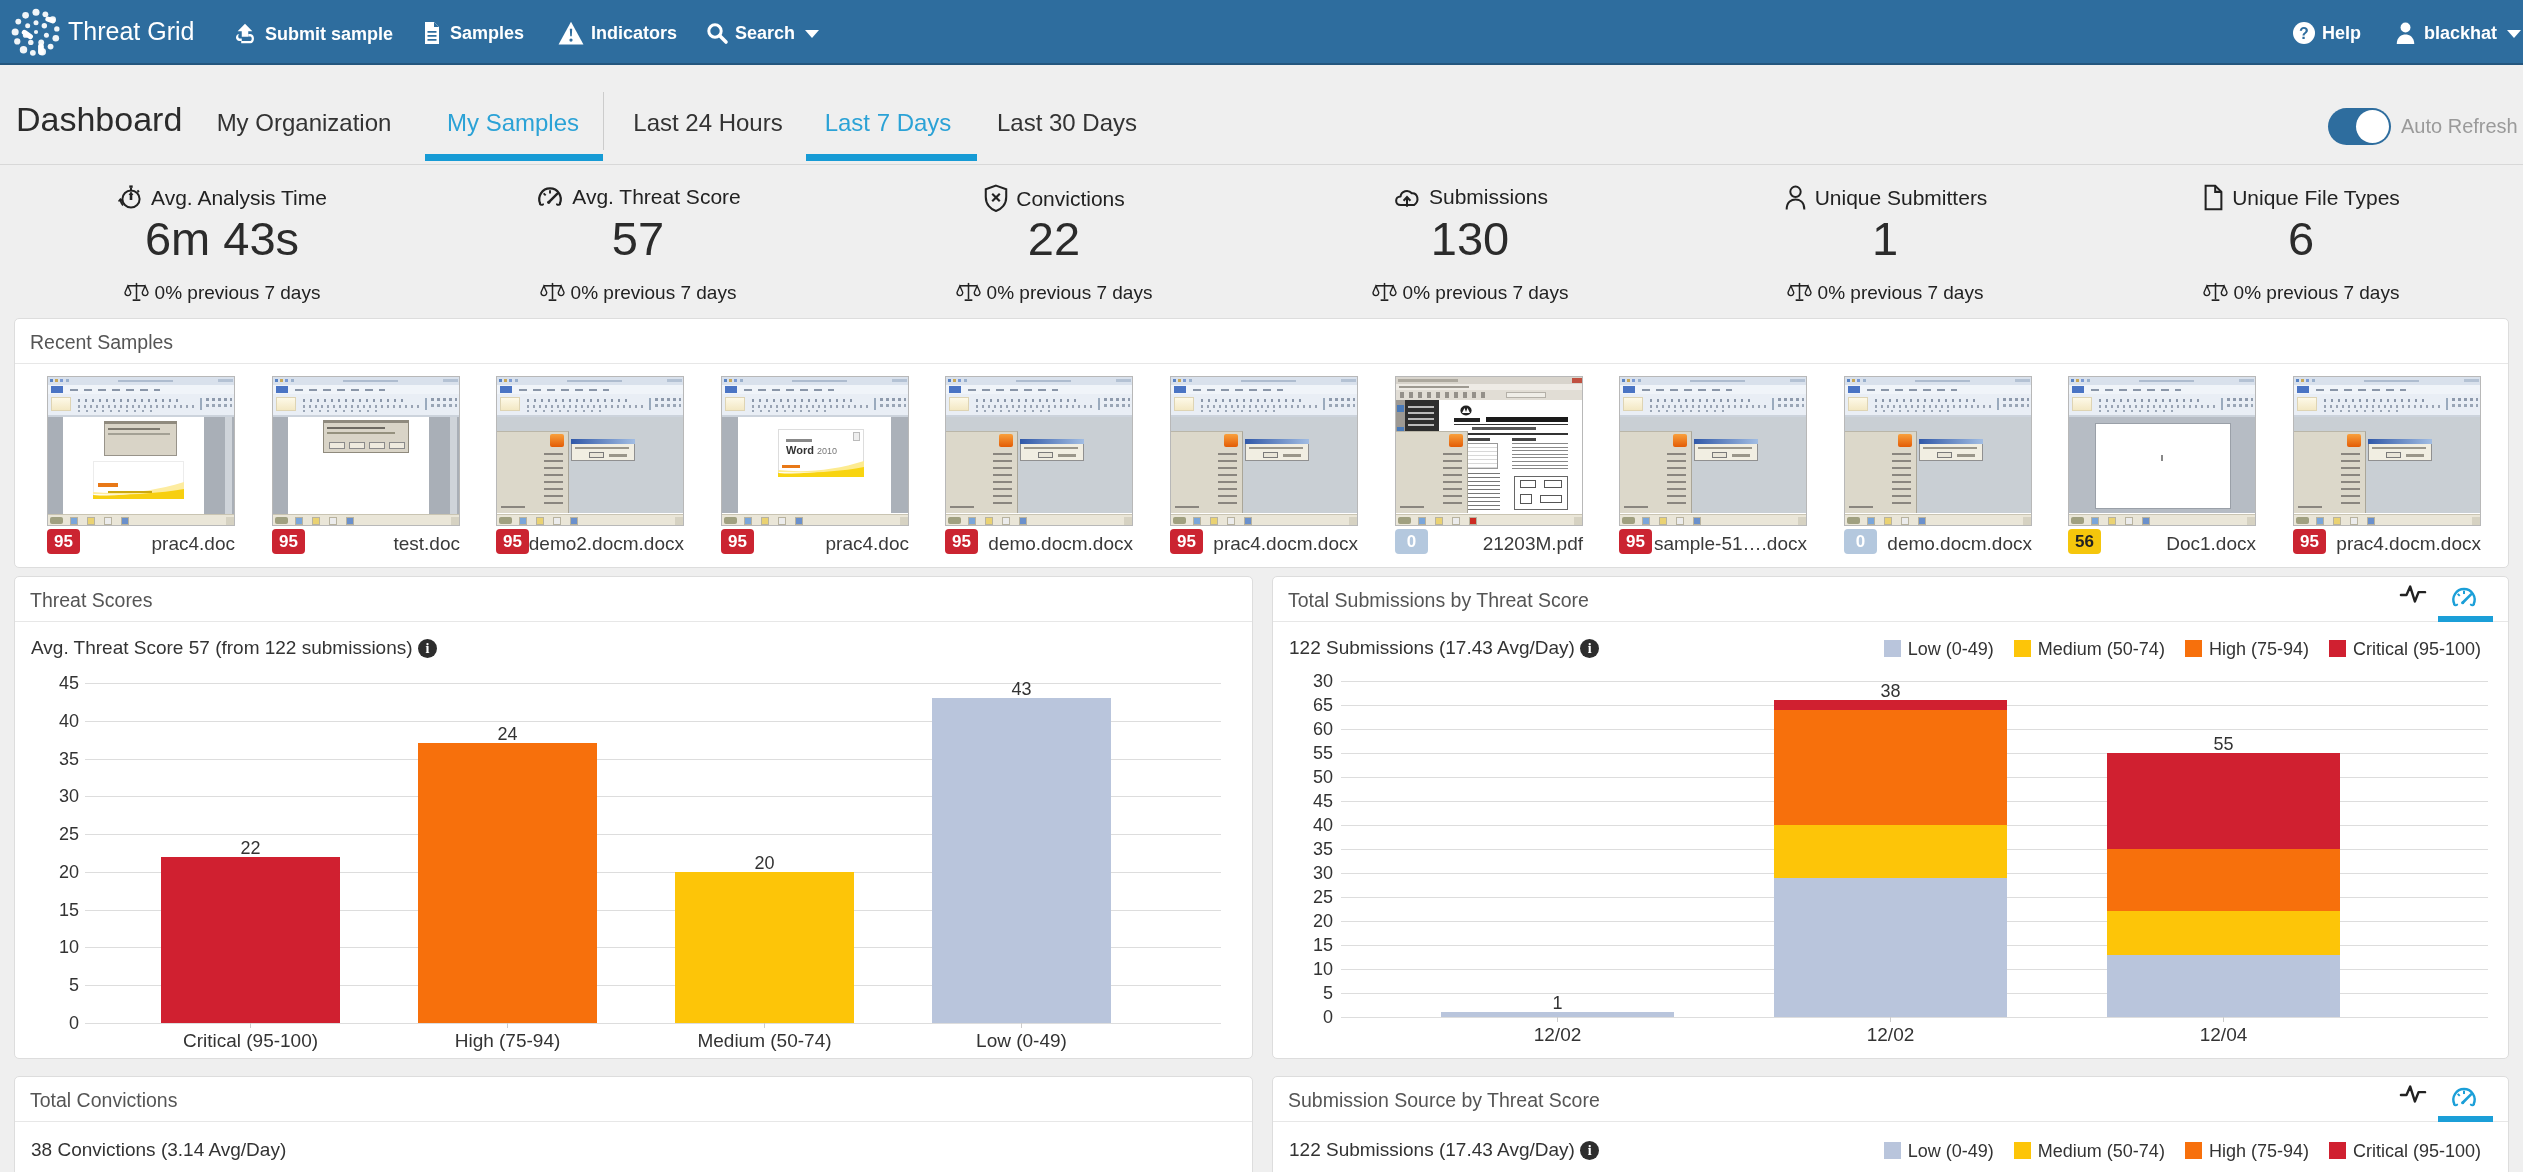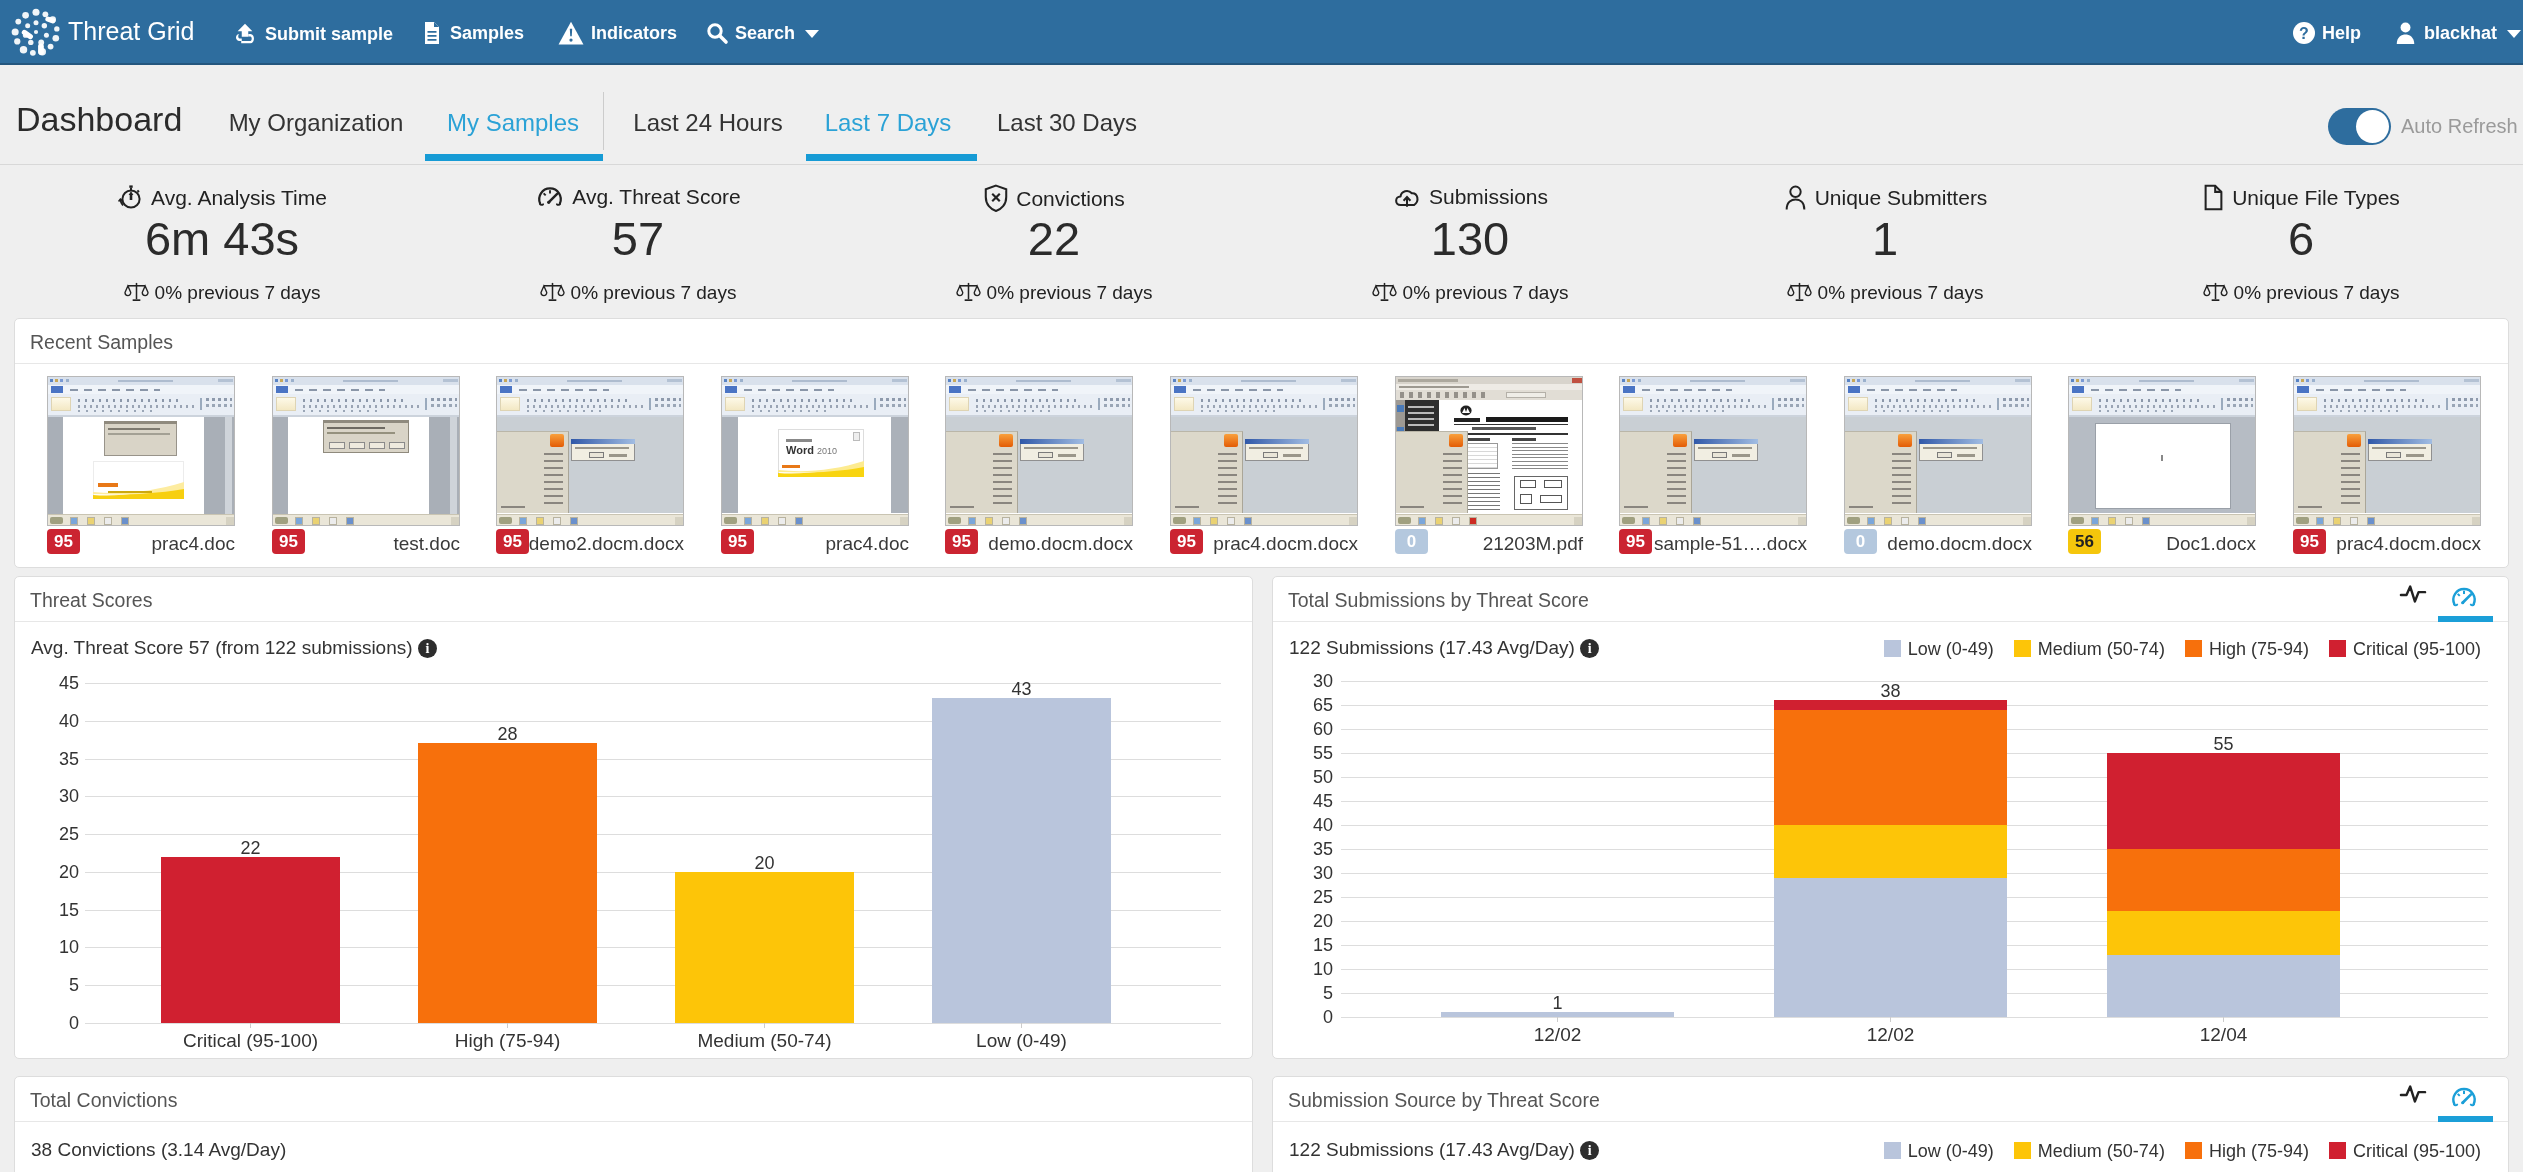--- a/index.html
+++ b/index.html
@@ -75,21 +75,21 @@
       </svg>Search<span style="display:inline-block;width:0;height:0;border-left:7px solid transparent;border-right:7px solid transparent;border-top:8px solid #fff;vertical-align:1px;margin-left:10px"></span></div>
 <div class="navitem" style="left:2292px;top:21px;"><svg class="ic" width="24" height="24" viewBox="0 0 24 24" style="margin-right:6px;vertical-align:-6px">
         <circle cx="12" cy="12" r="11" fill="#fff"></circle>
         <text x="12" y="17.5" font-size="16" font-weight="bold" fill="#2e6d9e" text-anchor="middle" font-family="Liberation Sans">?</text>
       </svg>Help</div>
 <div class="navitem" style="left:2394px;top:21px;"><svg class="ic" width="23" height="24" viewBox="0 0 24 26" style="margin-right:7px;vertical-align:-6px">
         <circle cx="12" cy="7" r="5.4" fill="#fff"></circle>
         <path fill="#fff" d="M2.5 25 C2.5 17 8 14.5 12 14.5 C16 14.5 21.5 17 21.5 25 Z"></path>
       </svg>blackhat<span style="display:inline-block;width:0;height:0;border-left:7px solid transparent;border-right:7px solid transparent;border-top:8px solid #fff;vertical-align:1px;margin-left:10px"></span></div>
 <div class="abs" style="left:16px;top:100px;font-size:34px;color:#2b2b2b;">Dashboard</div>
-<div class="abs" style="left:156px;top:109px;width:320px;text-align:center;font-size:24px;color:#333;">My Organization</div>
+<div class="abs" style="left:144px;top:109px;width:320px;text-align:center;font-size:24px;color:#333;">My Organization</div>
 <div class="abs" style="left:353px;top:109px;width:320px;text-align:center;font-size:24px;color:#2ba2d6;">My Samples</div>
 <div class="abs" style="left:425px;top:154px;width:178px;height:7px;background:#169bd5;"></div>
 <div class="abs" style="left:548px;top:109px;width:320px;text-align:center;font-size:24px;color:#333;">Last 24 Hours</div>
 <div class="abs" style="left:728px;top:109px;width:320px;text-align:center;font-size:24px;color:#2ba2d6;">Last 7 Days</div>
 <div class="abs" style="left:806px;top:154px;width:171px;height:7px;background:#169bd5;"></div>
 <div class="abs" style="left:907px;top:109px;width:320px;text-align:center;font-size:24px;color:#333;">Last 30 Days</div>
 <div class="abs" style="left:603px;top:92px;width:1px;height:58px;background:#ccc;"></div>
 <div class="abs" style="left:0;top:164px;width:2523px;height:1px;background:#d8d8d8;"></div>
 <div class="abs" style="left:2328px;top:108px;width:63px;height:37px;background:#2e6d9e;border-radius:19px;">
       <div style="position:absolute;right:2px;top:2px;width:33px;height:33px;background:#fff;border-radius:50%;"></div>
@@ -725,21 +725,21 @@
       <div class="grid" style="left:70px;top:143.8px;width:1136px;"></div>
       <div class="axlab" style="left:20px;top:133.8px;width:44px;">40</div>
       <div class="grid" style="left:70px;top:106.0px;width:1136px;"></div>
       <div class="axlab" style="left:20px;top:96.0px;width:44px;">45</div>
       <div class="bar" style="left:146px;top:279.8px;width:179px;height:166.2px;background:#d02030;"></div>
       <div class="abs" style="left:235px;top:446.0px;width:1px;height:5px;background:#ccc;"></div>
       <div class="vlab" style="left:146px;top:260.8px;width:179px;">22</div>
       <div class="xlab" style="left:106px;top:453.0px;width:259px;">Critical (95-100)</div>
       <div class="bar" style="left:403px;top:166.4px;width:179px;height:279.6px;background:#f7700c;"></div>
       <div class="abs" style="left:492px;top:446.0px;width:1px;height:5px;background:#ccc;"></div>
-      <div class="vlab" style="left:403px;top:147.4px;width:179px;">28</div>
+      <div class="vlab" style="left:403px;top:147.4px;width:179px;">24</div>
       <div class="xlab" style="left:363px;top:453.0px;width:259px;">High (75-94)</div>
       <div class="bar" style="left:660px;top:294.9px;width:179px;height:151.1px;background:#fdc508;"></div>
       <div class="abs" style="left:749px;top:446.0px;width:1px;height:5px;background:#ccc;"></div>
       <div class="vlab" style="left:660px;top:275.9px;width:179px;">20</div>
       <div class="xlab" style="left:620px;top:453.0px;width:259px;">Medium (50-74)</div>
       <div class="bar" style="left:917px;top:121.1px;width:179px;height:324.9px;background:#b9c5dc;"></div>
       <div class="abs" style="left:1006px;top:446.0px;width:1px;height:5px;background:#ccc;"></div>
       <div class="vlab" style="left:917px;top:102.1px;width:179px;">43</div>
       <div class="xlab" style="left:877px;top:453.0px;width:259px;">Low (0-49)</div>
     </div>

